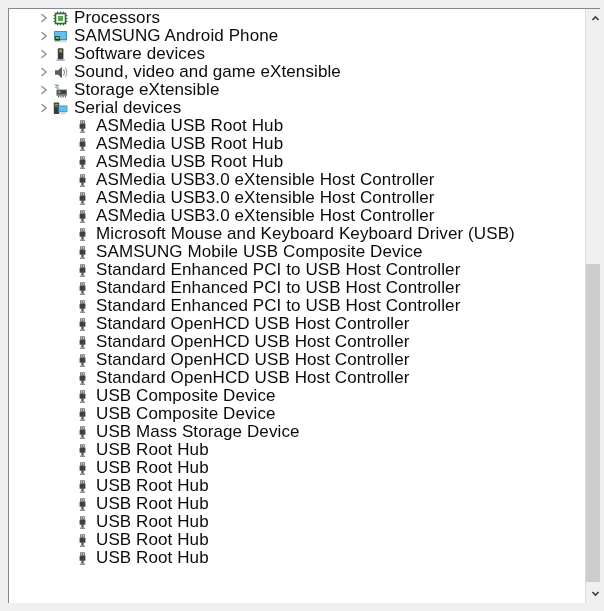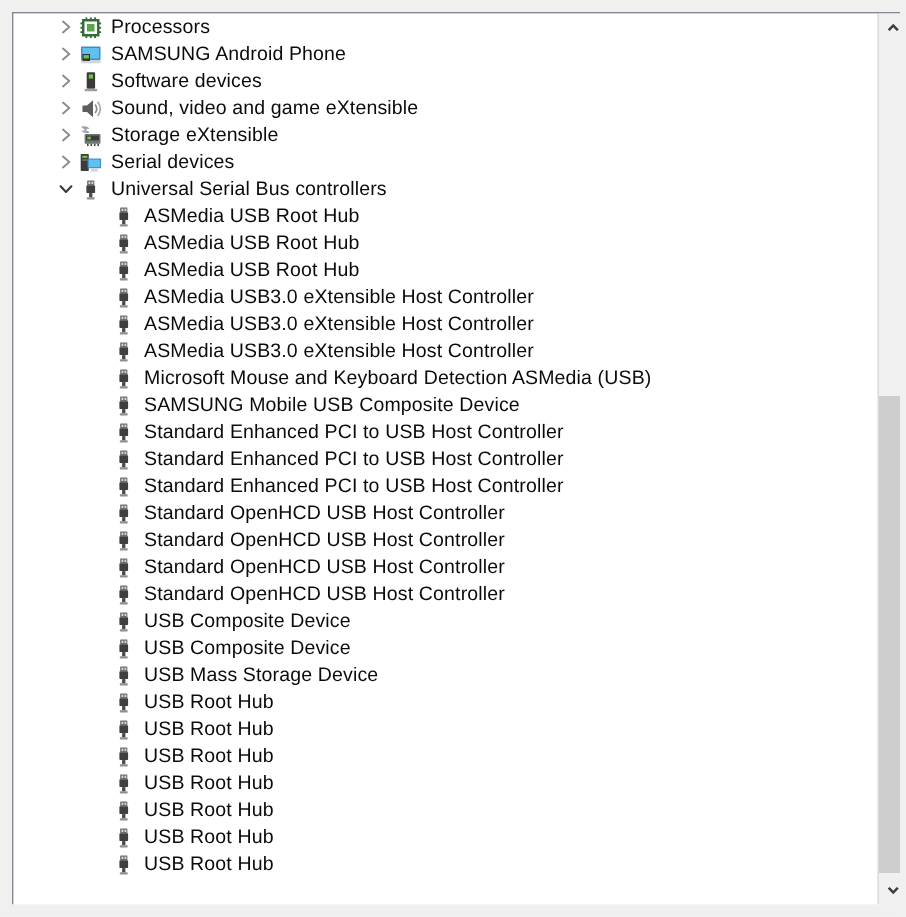--- a/index.html
+++ b/index.html
@@ -45,21 +45,21 @@
     overflow: hidden;
   }
 
   .row {
     position: relative;
     height: 18px;
     line-height: 18px;
     white-space: nowrap;
     display: flex;
     align-items: center;
-    font-size: 13px;
+    font-size: 17px;
     color: #0b0b0b;
   }
 
   .row.level1 { padding-left: 27px; }
   .row.level2 { padding-left: 49px; }
 
   
   .chev {
     width: 16px;
     height: 18px;
@@ -257,38 +257,20 @@
               <rect x="0.8" y="1.6" width="5.4" height="11.4" rx="0.6" fill="#3b3b3b"></rect>
               <rect x="1.8" y="2.8" width="3.4" height="1.5" fill="#6fbf48"></rect>
               <rect x="1.8" y="5.2" width="3.4" height="1" fill="#777"></rect>
               <rect x="5.4" y="4.6" width="9" height="6.6" rx="0.6" fill="#3f8fc4"></rect>
               <rect x="6.2" y="5.4" width="7.4" height="5" fill="#62c0ee"></rect>
               <rect x="7.6" y="11.2" width="4.6" height="2.2" fill="#cfd6da"></rect>
             </svg>
           </span>
           <span class="label">Serial devices</span>
         </div>
-        <div class="row level1">
-          <span class="chev">
-            <svg width="10" height="10" viewBox="0 0 10 10">
-              <path d="M1.4 3.2 L5 7 L8.6 3.2" stroke="#3a3a3a" stroke-width="1.4" fill="none" stroke-linecap="round" stroke-linejoin="round"></path>
-            </svg>
-          </span>
-          <span class="icon">
-            <svg width="15" height="15" viewBox="0 0 15 15">
-              <rect x="5.1" y="1.3" width="4.8" height="3.2" rx="0.4" fill="#6a6a6a"></rect>
-              <rect x="6.0" y="2.1" width="1.2" height="1.6" fill="#d8d8d8"></rect>
-              <rect x="8.0" y="2.1" width="1.2" height="1.6" fill="#d8d8d8"></rect>
-              <rect x="4.6" y="4.5" width="5.8" height="5.2" rx="0.5" fill="#3f3f3f"></rect>
-              <rect x="6.4" y="9.7" width="2.2" height="2.9" fill="#4a4a4a"></rect>
-              <rect x="4.9" y="12.5" width="5.2" height="1.5" rx="0.3" fill="#8e8e8e"></rect>
-            </svg>
-          </span>
-          <span class="label">Universal Serial Bus controllers</span>
-        </div>
         <div class="row level2">
           <span class="chev"></span>
           <span class="icon">
             <svg width="15" height="15" viewBox="0 0 15 15">
               <rect x="5.1" y="1.3" width="4.8" height="3.2" rx="0.4" fill="#6a6a6a"></rect>
               <rect x="6.0" y="2.1" width="1.2" height="1.6" fill="#d8d8d8"></rect>
               <rect x="8.0" y="2.1" width="1.2" height="1.6" fill="#d8d8d8"></rect>
               <rect x="4.6" y="4.5" width="5.8" height="5.2" rx="0.5" fill="#3f3f3f"></rect>
               <rect x="6.4" y="9.7" width="2.2" height="2.9" fill="#4a4a4a"></rect>
               <rect x="4.9" y="12.5" width="5.2" height="1.5" rx="0.3" fill="#8e8e8e"></rect>
@@ -371,21 +353,21 @@
           <span class="icon">
             <svg width="15" height="15" viewBox="0 0 15 15">
               <rect x="5.1" y="1.3" width="4.8" height="3.2" rx="0.4" fill="#6a6a6a"></rect>
               <rect x="6.0" y="2.1" width="1.2" height="1.6" fill="#d8d8d8"></rect>
               <rect x="8.0" y="2.1" width="1.2" height="1.6" fill="#d8d8d8"></rect>
               <rect x="4.6" y="4.5" width="5.8" height="5.2" rx="0.5" fill="#3f3f3f"></rect>
               <rect x="6.4" y="9.7" width="2.2" height="2.9" fill="#4a4a4a"></rect>
               <rect x="4.9" y="12.5" width="5.2" height="1.5" rx="0.3" fill="#8e8e8e"></rect>
             </svg>
           </span>
-          <span class="label">Microsoft Mouse and Keyboard Detection ASMedia (USB)</span>
+          <span class="label">Microsoft Mouse and Keyboard Keyboard Driver (USB)</span>
         </div>
         <div class="row level2">
           <span class="chev"></span>
           <span class="icon">
             <svg width="15" height="15" viewBox="0 0 15 15">
               <rect x="5.1" y="1.3" width="4.8" height="3.2" rx="0.4" fill="#6a6a6a"></rect>
               <rect x="6.0" y="2.1" width="1.2" height="1.6" fill="#d8d8d8"></rect>
               <rect x="8.0" y="2.1" width="1.2" height="1.6" fill="#d8d8d8"></rect>
               <rect x="4.6" y="4.5" width="5.8" height="5.2" rx="0.5" fill="#3f3f3f"></rect>
               <rect x="6.4" y="9.7" width="2.2" height="2.9" fill="#4a4a4a"></rect>

